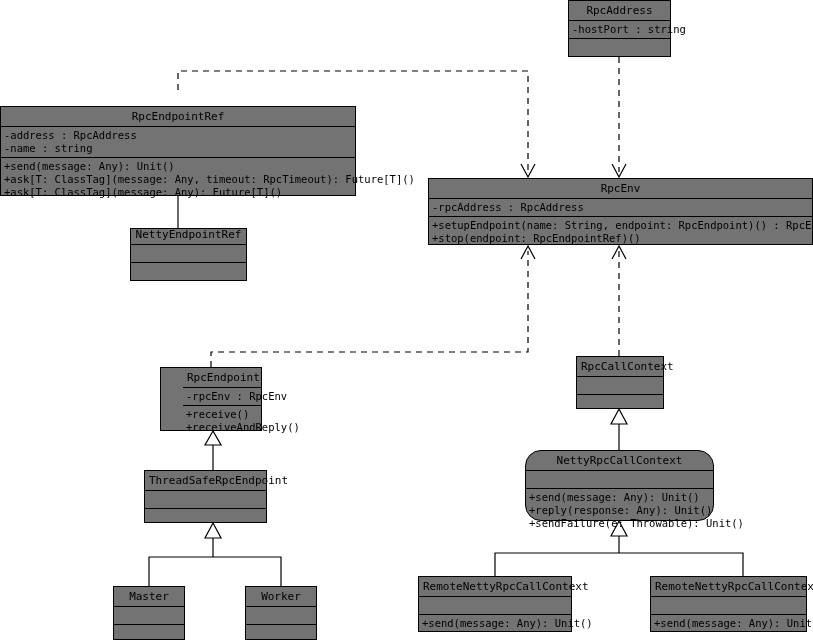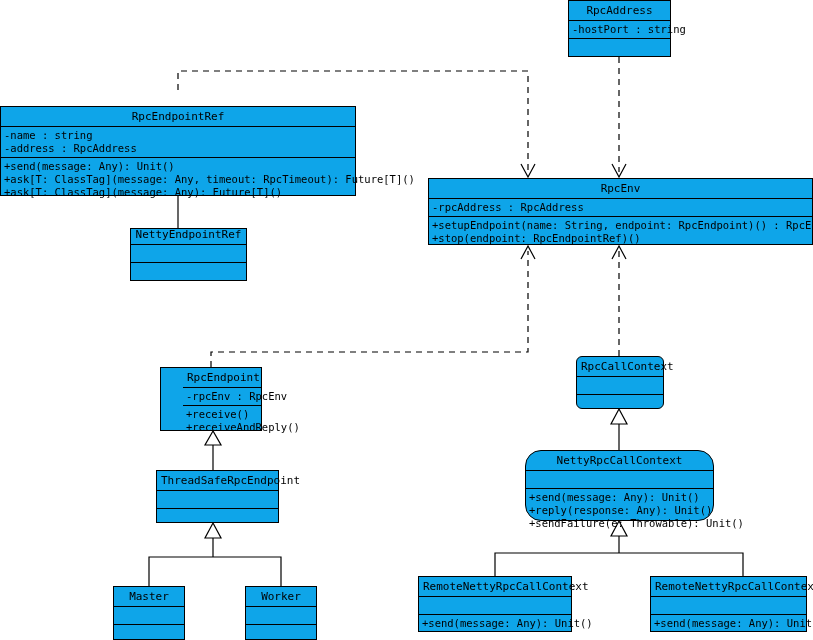--- a/index.html
+++ b/index.html
@@ -20,21 +20,21 @@
     left: 0;
     top: 0;
     width: 813px;
     height: 640px;
     pointer-events: none;
   }
   .cls {
     position: absolute;
     box-sizing: border-box;
     border: 1px solid #000000;
-    background: #0ea5e9;
+    background: #737373;
     display: flex;
     flex-direction: column;
   }
   .cls-name {
     box-sizing: border-box;
     text-align: center;
     font-size: 11px;
     line-height: 13px;
     padding: 3px 4px 3px 4px;
     color: #000000;
@@ -117,22 +117,22 @@
     <div class="cls-name">RpcAddress</div>
     <div class="cls-attrs">
       <div class="row">-hostPort : string</div>
     </div>
     <div class="cls-ops empty"></div>
   </div>
 
   <div class="cls" style="left:0px; top:106px; width:356px; height:90px;">
     <div class="cls-name">RpcEndpointRef</div>
     <div class="cls-attrs">
+      <div class="row">-address : RpcAddress</div>
       <div class="row">-name : string</div>
-      <div class="row">-address : RpcAddress</div>
     </div>
     <div class="cls-ops">
       <div class="row">+send(message: Any): Unit()</div>
       <div class="row">+ask[T: ClassTag](message: Any, timeout: RpcTimeout): Future[T]()</div>
       <div class="row">+ask[T: ClassTag](message: Any): Future[T]()</div>
     </div>
   </div>
 
   <div class="cls" style="left:428px; top:178px; width:385px; height:67px;">
     <div class="cls-name">RpcEnv</div>
@@ -155,27 +155,27 @@
     <div class="cls-name">RpcEndpoint</div>
     <div class="cls-attrs">
       <div class="row">-rpcEnv : RpcEnv</div>
     </div>
     <div class="cls-ops">
       <div class="row">+receive()</div>
       <div class="row">+receiveAndReply()</div>
     </div>
   </div>
 
-  <div class="cls" style="left:576px; top:356px; width:88px; height:53px;border-radius:6px;">
+  <div class="cls" style="left:576px; top:356px; width:88px; height:53px;">
     <div class="cls-name">RpcCallContext</div>
     <div class="cls-attrs empty"></div>
     <div class="cls-ops empty"></div>
   </div>
 
-  <div class="cls" style="left:156px; top:470px; width:123px; height:53px;">
+  <div class="cls" style="left:144px; top:470px; width:123px; height:53px;">
     <div class="cls-name">ThreadSafeRpcEndpoint</div>
     <div class="cls-attrs empty"></div>
     <div class="cls-ops empty"></div>
   </div>
 
   <div class="cls" style="left:525px; top:450px; width:189px; height:71px;border-radius:16px;">
     <div class="cls-name">NettyRpcCallContext</div>
     <div class="cls-attrs empty"></div>
     <div class="cls-ops">
       <div class="row">+send(message: Any): Unit()</div>

